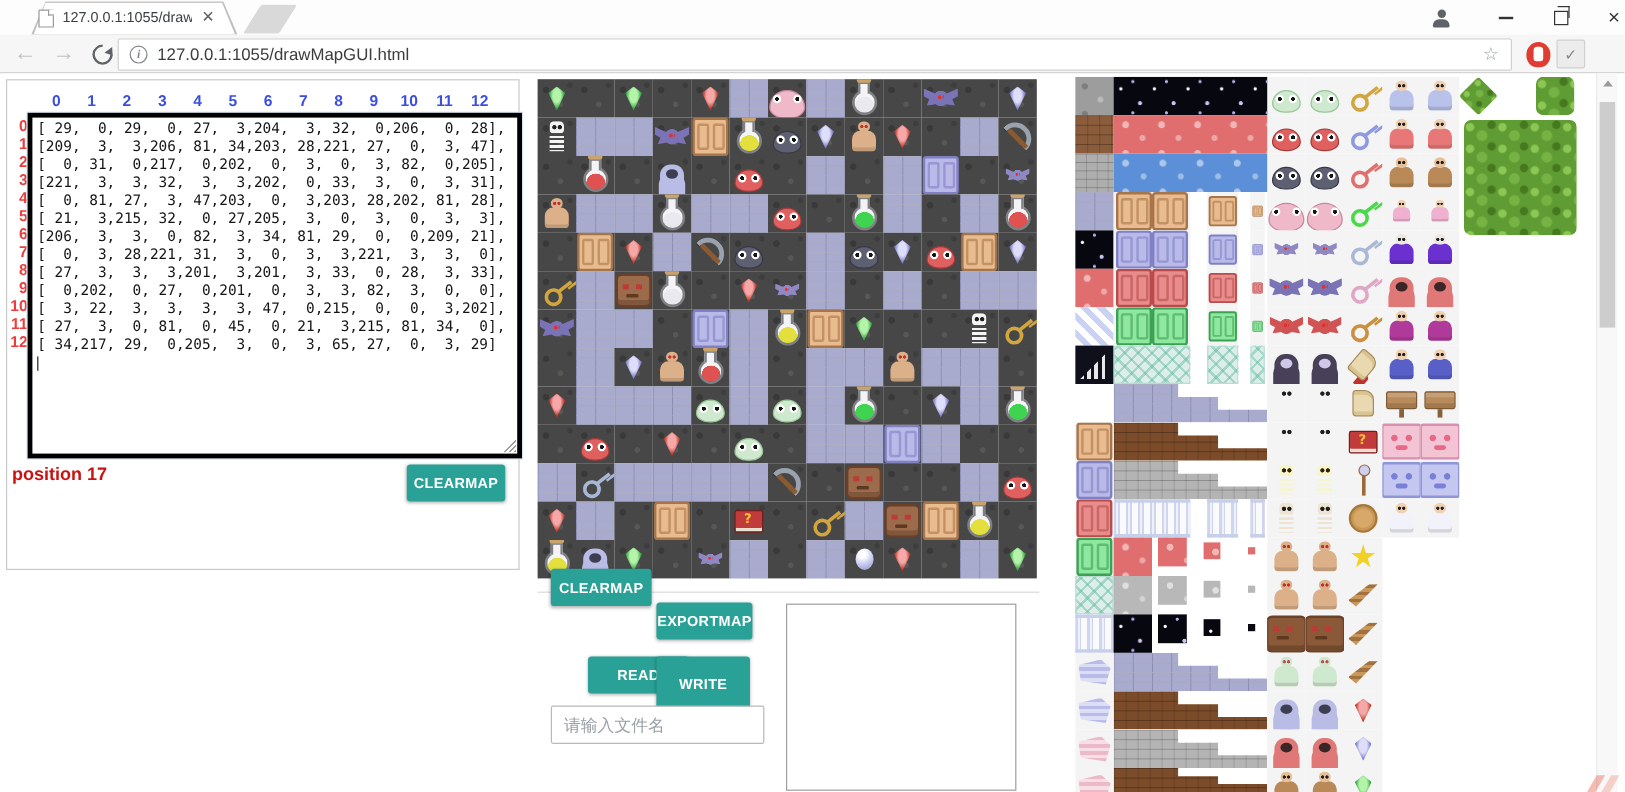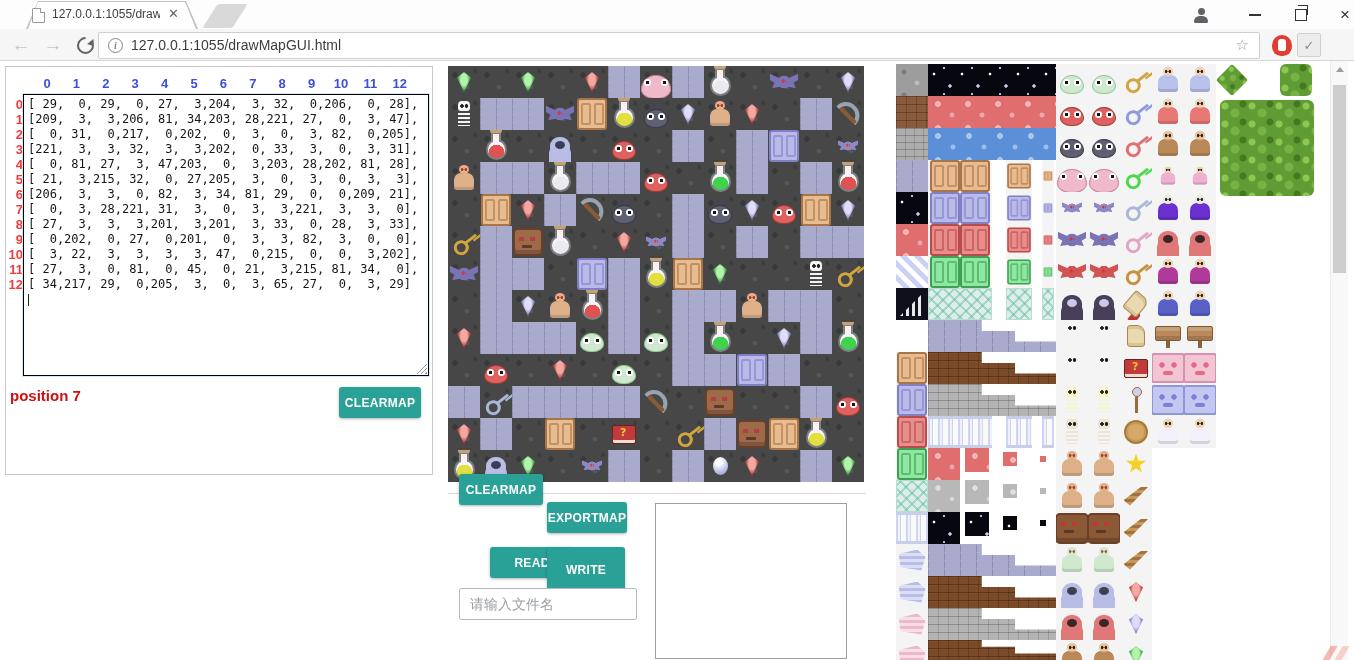--- a/index.html
+++ b/index.html
@@ -47,21 +47,21 @@
   .redblob{position:relative;width:20px;height:21px;background:#e03c31;border-radius:50% 50% 45% 45%;}
   .redblob::after{content:"";position:absolute;left:6px;top:4px;width:8px;height:12px;background:#fff;border-radius:3px 3px 2px 2px;}
   #ext-check{left:1297px;width:22px;height:22px;background:#ececec;border:1px solid #d0d0d0;border-radius:2px;
        color:#8a8a8a;font-size:13px;}
   #menu-btn{left:1334px;top:33px;position:absolute;width:16px;height:24px;display:flex;flex-direction:column;align-items:center;justify-content:center;gap:2.5px;}
   #menu-btn i{width:3.5px;height:3.5px;border-radius:50%;background:#5f6368;}
   
   #panel{position:absolute;left:5px;top:66px;width:426px;height:407px;background:#fff;border:1px solid #c9c9c9;}
   .colhdr{position:absolute;top:9px;width:24px;text-align:center;font-size:13px;font-weight:bold;}
   .rowhdr{position:absolute;left:1px;width:16px;text-align:right;font-size:13px;font-weight:bold;}
-  #matrix-box{position:absolute;left:17px;top:27px;width:404px;height:280px;border:1px solid #000000;
+  #matrix-box{position:absolute;left:17px;top:27px;width:404px;height:280px;border:4px solid #000000;
        box-shadow:0 0 0 1px #d5e6f6;background:#fff;overflow:hidden;}
   #matrix-pre{margin:0;padding:2px 0 0 4px;font-family:"DejaVu Sans Mono",monospace;font-size:12px;line-height:15px;color:#151515;white-space:pre;}
   #caret{position:absolute;left:4px;top:199px;width:1px;height:12px;background:#222;}
   #resize-handle{position:absolute;right:1px;bottom:1px;width:11px;height:11px;
        background:repeating-linear-gradient(135deg,transparent 0 2px,#9a9a9a 2px 3px);
        clip-path:polygon(100% 0,100% 100%,0 100%);}
   #error-msg{position:absolute;left:4px;top:318px;width:332px;font-size:15px;font-weight:bold;line-height:21px;}
   .btn{position:absolute;display:flex;align-items:center;justify-content:center;color:#fff;font-size:12px;
        font-weight:bold;letter-spacing:.3px;border-radius:3px;box-shadow:0 1px 3px rgba(0,0,0,.3);cursor:pointer;}
   #copymap-btn{left:333px;top:320px;width:82px;height:31px;}
@@ -298,21 +298,21 @@
 [  0,  3, 28,221, 31,  3,  0,  3,  3,221,  3,  3,  0],
 [ 27,  3,  3,  3,201,  3,201,  3, 33,  0, 28,  3, 33],
 [  0,202,  0, 27,  0,201,  0,  3,  3, 82,  3,  0,  0],
 [  3, 22,  3,  3,  3,  3, 47,  0,215,  0,  0,  3,202],
 [ 27,  3,  0, 81,  0, 45,  0, 21,  3,215, 81, 34,  0],
 [ 34,217, 29,  0,205,  3,  0,  3, 65, 27,  0,  3, 29]</pre>
       <div id="caret"></div>
       <div id="resize-handle"></div>
     </div>
     <div id="error-msg" style="color: rgb(204, 17, 17);">
-      <div>position 7</div>
+      <div>position 17</div>
     </div>
     <div class="btn" id="copymap-btn" style="background: rgb(41, 161, 151);">CLEARMAP</div>
   </div>
 
   <div id="map">
       <div class="tile f0">
         <div class="gem green"></div>
       </div>
       <div class="tile f0"></div>
       <div class="tile f0">

